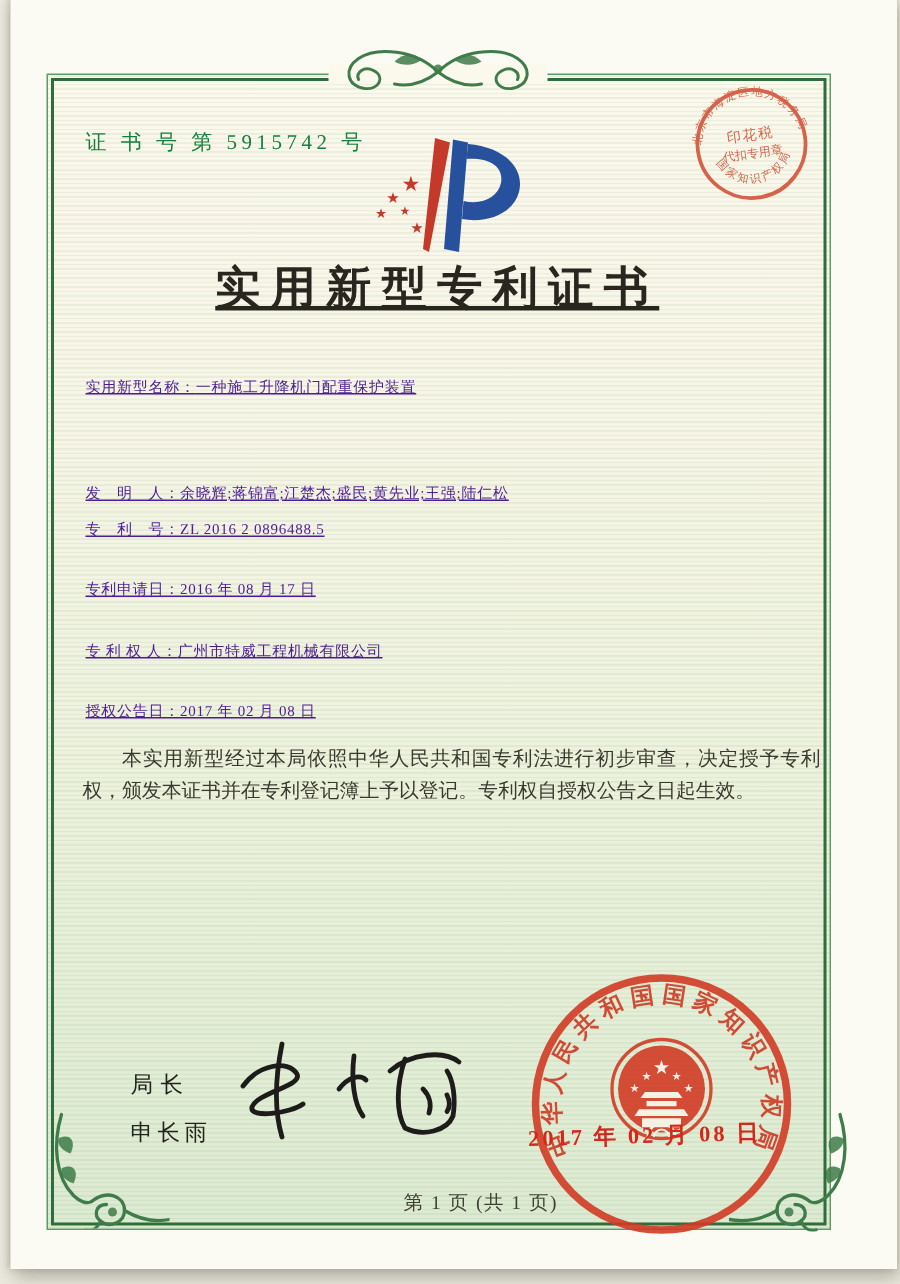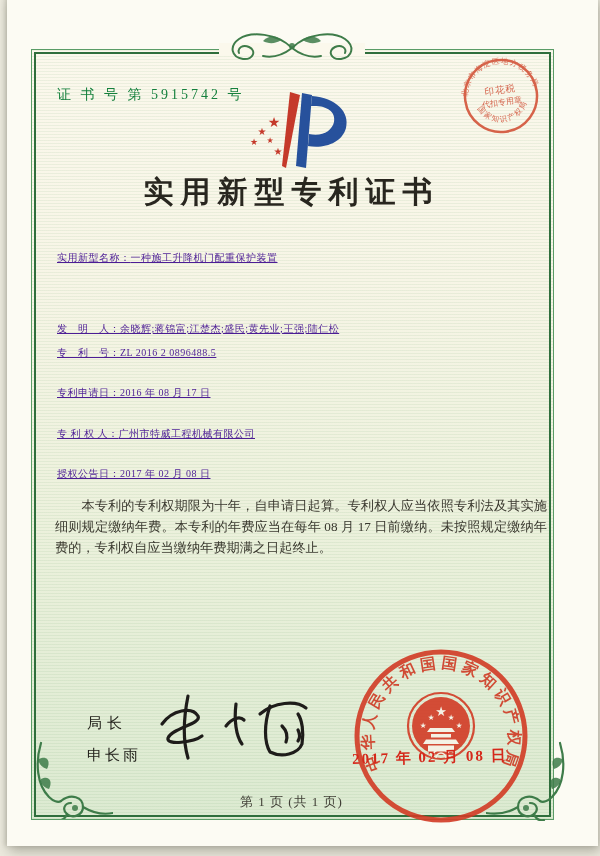--- a/index.html
+++ b/index.html
@@ -19,34 +19,34 @@
     background:
       repeating-linear-gradient(180deg, rgba(104,160,104,0.10) 0px, rgba(104,160,104,0.10) 1px, rgba(255,255,255,0) 1px, rgba(255,255,255,0) 3px),
       linear-gradient(180deg,#fbf8ec 0%,#f7f5e6 30%,#ecf1dc 62%,#dcead1 100%);
   }
   .frame::before{
     content:"";position:absolute;inset:2px;border:2px solid #2f6e3c;pointer-events:none;
   }
   .abs{position:absolute;}
   .cert-no{left:57px;top:86px;font-size:14px;letter-spacing:3px;color:#15803d;}
   .title{left:31px;top:172px;width:521px;text-align:center;font-size:30px;font-weight:bold;
-         letter-spacing:7px;color:#28261f;}
+         letter-spacing:7px;color:#28261f;text-decoration:underline;}
   .field{left:57px;width:480px;font-size:10px;color:#4c1d95;letter-spacing:.5px;white-space:nowrap;text-decoration:underline;}
   .f0{top:251px}.f1{top:322px}.f2{top:346px}.f3{top:386px}.f4{top:427px}.f5{top:467px}
   .body-text{left:55px;top:495px;width:492px;font-size:13.2px;line-height:21px;
              text-align:justify;color:#3a392f;}
   .body-text p{margin:0;text-indent:2em;}
   .director-title{left:87px;top:714px;font-size:15px;letter-spacing:5px;color:#23221c;}
   .director-name{left:87px;top:746px;font-size:15px;letter-spacing:3px;color:#23221c;text-align:right;}
   .sig{left:148px;top:686px;}
   .seal{left:350px;top:645px;opacity:.9;}
   .date-stamp{left:352px;top:748px;font-size:15px;font-weight:bold;color:#d5281b;
               letter-spacing:2px;transform:rotate(-1.5deg);white-space:nowrap;}
   .footer{left:31px;top:793px;width:521px;text-align:center;font-size:13px;
-          letter-spacing:1px;color:#403f36;}
+          letter-spacing:1px;color:#403f36;padding-left:29px;}
   .tax-stamp{left:461px;top:56px;opacity:.85;transform:rotate(-8deg);}
   .ornament{pointer-events:none;}
   .orn-top{left:203px;top:27px;}
   .orn-bl{left:31px;top:741px;}
   .orn-br{left:486px;top:737px;}
   .logo{left:236px;top:86px;}
 </style>
 </head>
 <body>
 
@@ -116,21 +116,21 @@
 <div class="abs title">实用新型专利证书</div>
 
 <div class="abs field f0"><span>实用新型名称：</span><span>一种施工升降机门配重保护装置</span></div>
 <div class="abs field f1"><span>发　明　人：</span><span>余晓辉;蒋锦富;江楚杰;盛民;黄先业;王强;陆仁松</span></div>
 <div class="abs field f2"><span>专　利　号：</span><span>ZL 2016 2 0896488.5</span></div>
 <div class="abs field f3"><span>专利申请日：</span><span>2016 年 08 月 17 日</span></div>
 <div class="abs field f4"><span>专 利 权 人：</span><span>广州市特威工程机械有限公司</span></div>
 <div class="abs field f5"><span>授权公告日：</span><span>2017 年 02 月 08 日</span></div>
 
 <div class="abs body-text">
-  <p>本专利的专利权期限为十年，自申请日起算。专利权人应当依照专利法及其实施细则规定缴纳年费。本专利的年费应当在每年 08 月 17 日前缴纳。未按照规定缴纳年费的，专利权自应当缴纳年费期满之日起终止。</p>
+  <p>本实用新型经过本局依照中华人民共和国专利法进行初步审查，决定授予专利权，颁发本证书并在专利登记簿上予以登记。专利权自授权公告之日起生效。</p>
 </div>
 
 <div class="abs director-title">局长</div>
 <div class="abs director-name">申长雨</div>
 <svg class="abs sig" width="185" height="85" viewBox="0 0 185 85">
   <g stroke="#1e1c1a" stroke-width="3.2" fill="none" stroke-linecap="round" stroke-linejoin="round">
     <path d="M14,38 C24,24 44,20 50,30 C54,38 24,42 20,52 C18,60 46,56 54,50"></path>
     <path d="M40,10 C36,30 34,52 40,72"></path>
     <path d="M78,40 C84,32 92,30 96,34"></path>
     <path d="M88,18 C86,34 88,50 94,58"></path>

